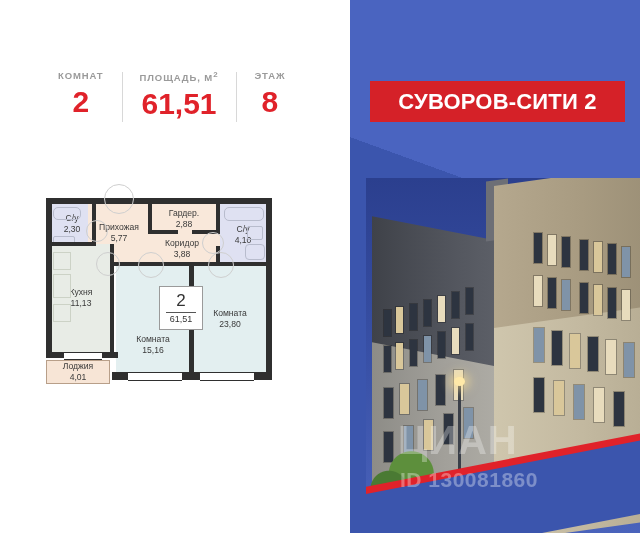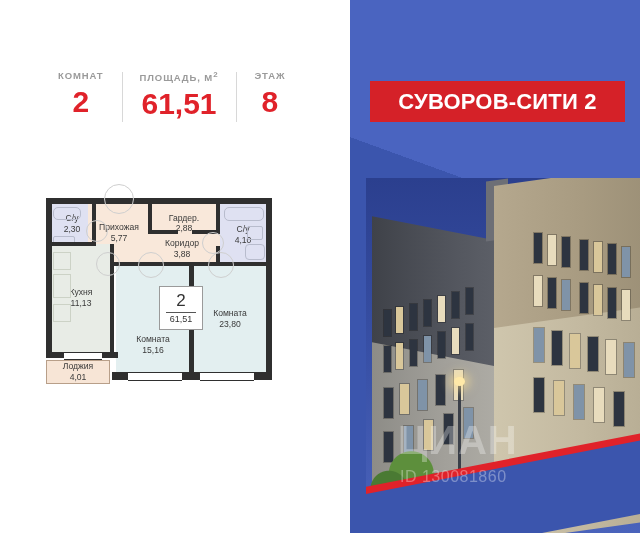--- a/index.html
+++ b/index.html
@@ -342,22 +342,22 @@
     font-weight: bold;
     letter-spacing: 1px;
     pointer-events: none;
     white-space: nowrap;
   }
   .wm-id {
     position: absolute;
     left: 400px;
     top: 468px;
     color: rgba(255,255,255,0.34);
-    font-size: 16px;
-    font-weight: normal;
+    font-size: 21px;
+    font-weight: bold;
     letter-spacing: 0.5px;
     pointer-events: none;
     white-space: nowrap;
   }
 </style>
 </head>
 <body>
 
 <div id="page">
 
@@ -462,21 +462,21 @@
     <div class="room c-bath" style="left:8px;top:8px;width:44px;height:40px;">
       <span class="nm">С/у</span>
       <span class="ar">2,30</span>
     </div>
 
     <div class="room c-hall" style="left:46px;top:8px;width:62px;height:58px;">
       <span class="nm">Прихожая</span>
       <span class="ar">5,77</span>
     </div>
 
-    <div class="room c-hall" style="left:108px;top:8px;width:68px;height:30px;justify-content:flex-end;">
+    <div class="room c-hall" style="left:108px;top:8px;width:68px;height:30px;">
       <span class="nm">Гардер.</span>
       <span class="ar">2,88</span>
     </div>
 
     <div class="room c-hall" style="left:100px;top:38px;width:80px;height:30px;">
       <span class="nm">Коридор</span>
       <span class="ar">3,88</span>
     </div>
 
     <div class="room c-bath" style="left:178px;top:8px;width:46px;height:62px;">

